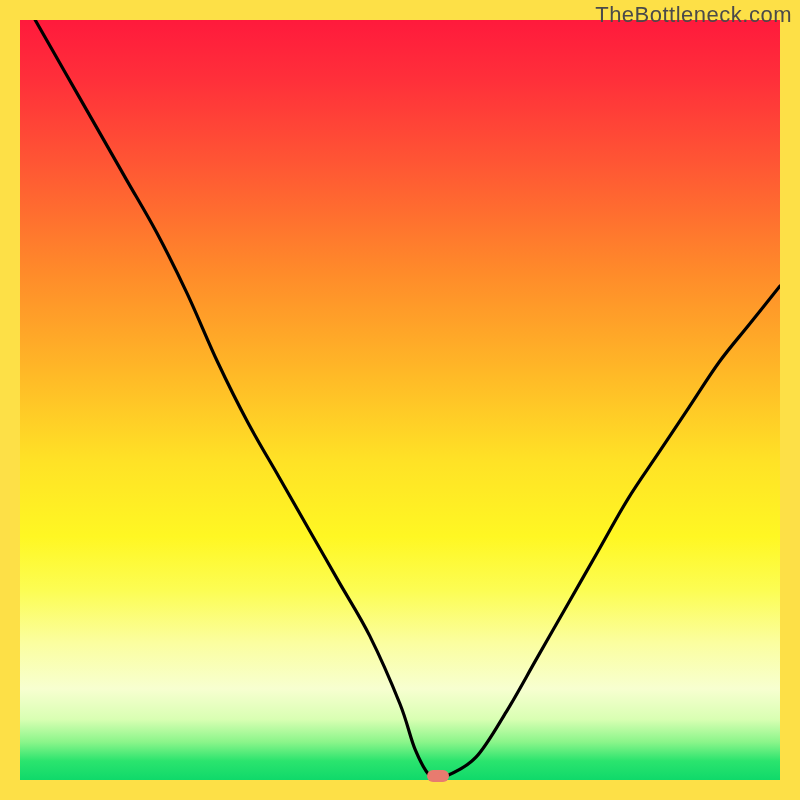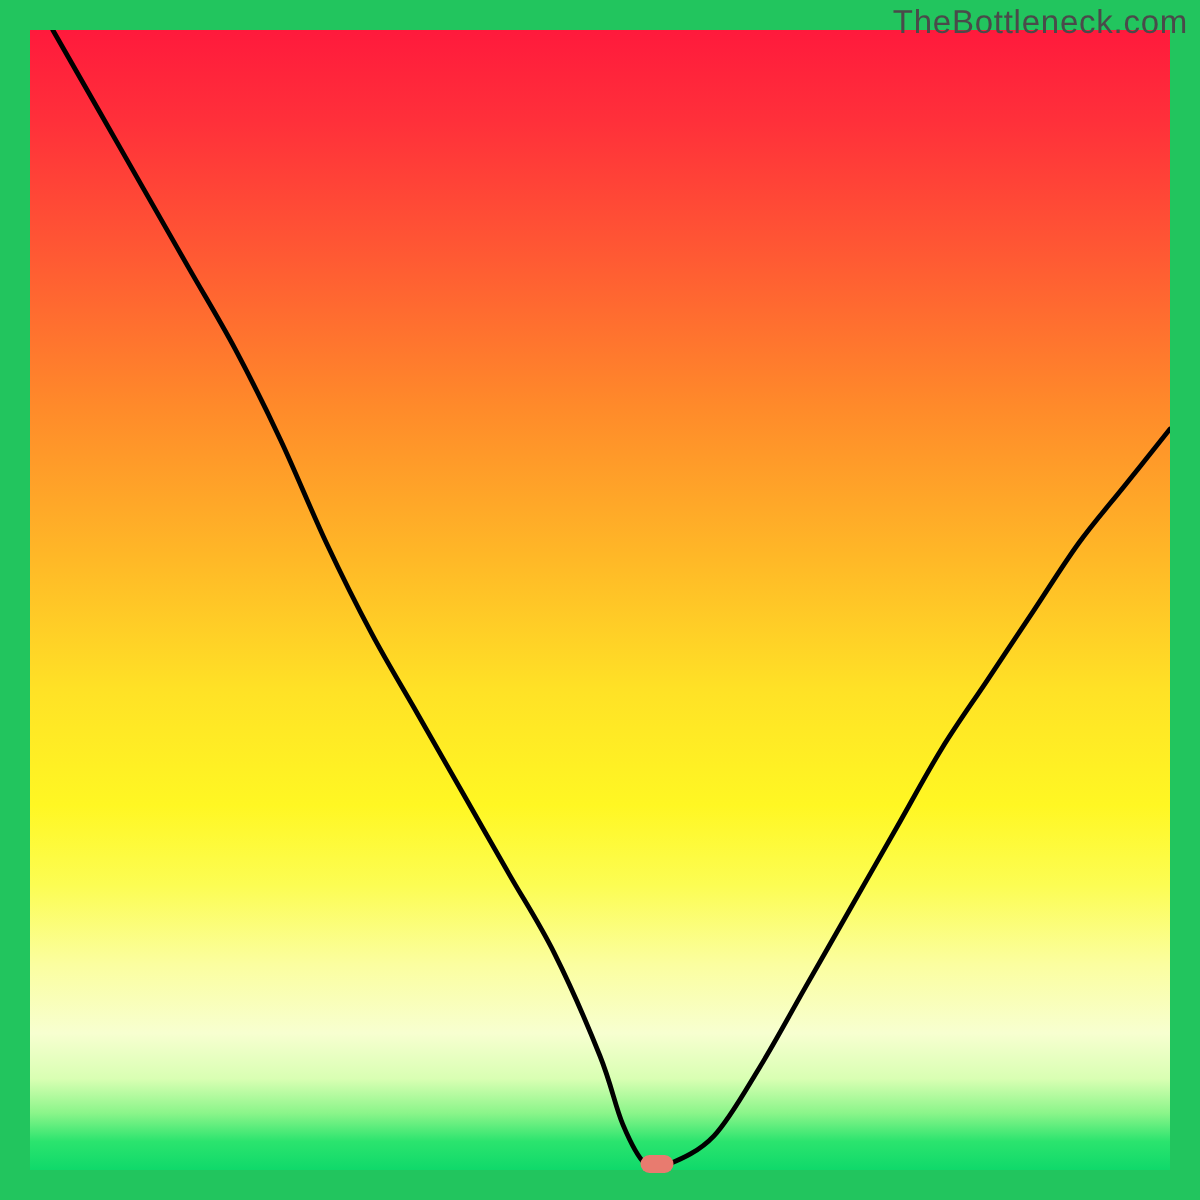--- a/index.html
+++ b/index.html
@@ -8,21 +8,21 @@
     width: 800px;
     height: 800px;
     background: #000;
     overflow: hidden;
     font-family: Arial, Helvetica, sans-serif;
   }
   .frame {
     position: relative;
     width: 800px;
     height: 800px;
-    background: #22c55e;
+    background: #fde047;
   }
   .plot {
     position: absolute;
     left: 20px;
     top: 20px;
     width: 760px;
     height: 760px;
     background: linear-gradient(
       to bottom,
       #ff1a3c 0%,

